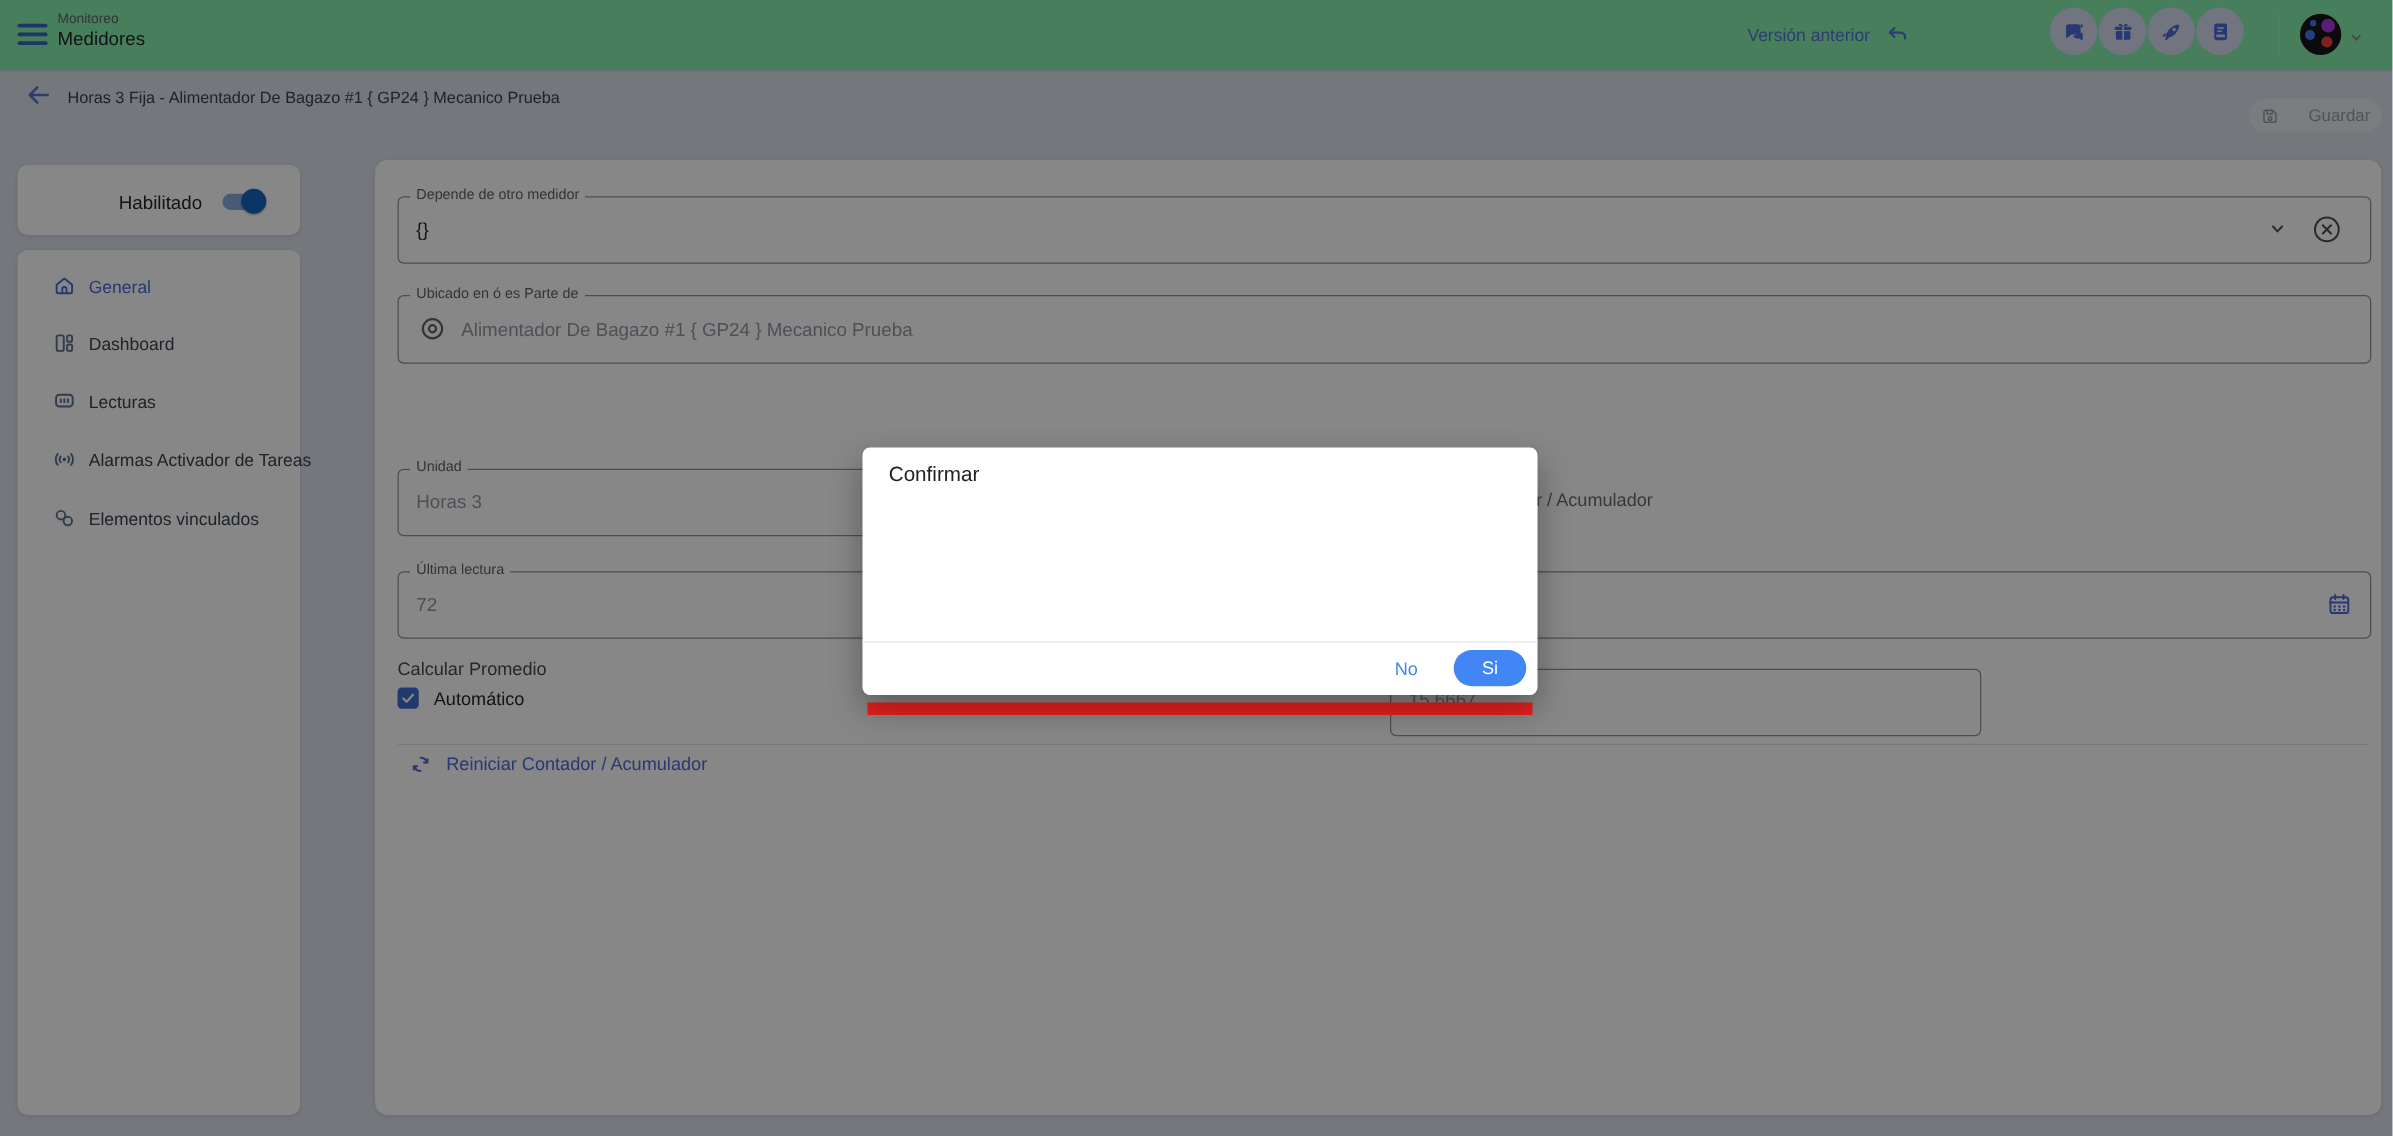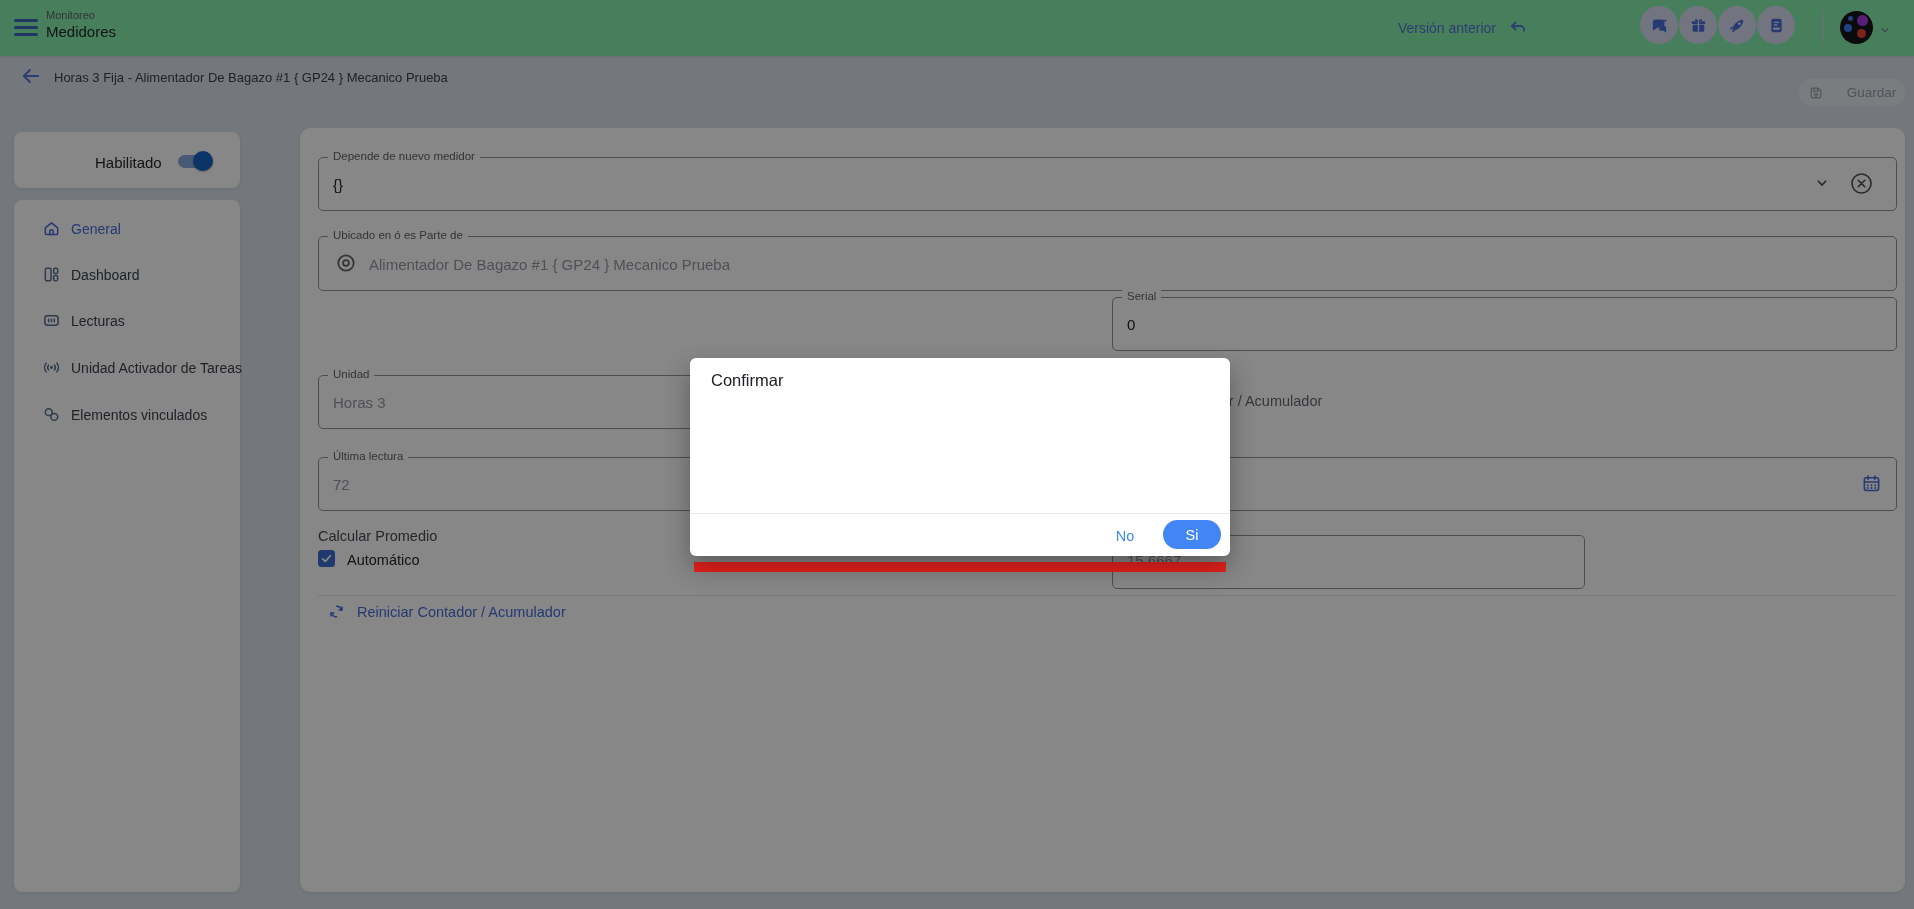--- a/index.html
+++ b/index.html
@@ -182,37 +182,37 @@
       <span class="nlab">Lecturas</span>
     </div>
     <div class="nav-item" style="top:157px;">
       <span class="nic">
         <svg width="19" height="19" viewBox="0 0 20 20" fill="none" stroke="currentColor" stroke-width="1.6" stroke-linecap="round">
           <circle cx="10" cy="10" r="1.5" fill="currentColor" stroke="none"></circle>
           <path d="M6.9 7.5 a4 4 0 0 0 0 5 M13.1 7.5 a4 4 0 0 1 0 5"></path>
           <path d="M4.4 5.4 a7.2 7.2 0 0 0 0 9.2 M15.6 5.4 a7.2 7.2 0 0 1 0 9.2"></path>
         </svg>
       </span>
-      <span class="nlab">Unidad Activador de Tareas</span>
+      <span class="nlab">Alarmas Activador de Tareas</span>
     </div>
     <div class="nav-item" style="top:204px;">
       <span class="nic">
         <svg width="19" height="19" viewBox="0 0 20 20" fill="none" stroke="currentColor" stroke-width="1.6">
           <circle cx="7.1" cy="7.5" r="3.6"></circle>
             <circle cx="12.9" cy="12.5" r="3.6"></circle>
         </svg>
       </span>
       <span class="nlab">Elementos vinculados</span>
     </div>
   </div>
 
   <div class="card" style="left:300px;top:128px;width:1605px;height:764px;border-radius:10px;"></div>
 
   <div class="field" style="left:318px;top:157px;width:1577px;height:52px;">
-    <span class="flabel">Depende de nuevo medidor</span>
+    <span class="flabel">Depende de otro medidor</span>
     <span class="fvalue">{}</span>
     <span style="position:absolute;right:65px;top:16px;color:#4b4f56;">
       <svg width="18" height="18" viewBox="0 0 20 20" fill="none" stroke="currentColor" stroke-width="1.8" stroke-linecap="round">
           <path d="M6 8 L10 12.3 L14 8"></path>
         </svg>
     </span>
     <span style="position:absolute;right:22px;top:13px;color:#4b4f56;">
       <svg width="25" height="25" viewBox="0 0 20 20" fill="none" stroke="currentColor" stroke-width="1.3" stroke-linecap="round">
         <circle cx="10" cy="10" r="7.6"></circle>
           <path d="M7.4 7.4 L12.6 12.6 M12.6 7.4 L7.4 12.6"></path>
@@ -224,24 +224,20 @@
     <span class="flabel">Ubicado en ó es Parte de</span>
     <span style="position:absolute;left:16px;top:15px;color:#5f6368;">
       <svg width="22" height="22" viewBox="0 0 20 20" fill="none" stroke="currentColor" stroke-width="1.6">
         <circle cx="10" cy="10" r="7"></circle>
           <circle cx="10" cy="10" r="2.6"></circle>
       </svg>
     </span>
     <span class="fvalue dis" style="left:50px;">Alimentador De Bagazo #1  { GP24 } Mecanico Prueba</span>
   </div>
 
-  <div class="field" style="left:1112px;top:297px;width:783px;height:52px;">
-    <span class="flabel">Serial</span>
-    <span class="fvalue">0</span>
-  </div>
 
   <div class="field" style="left:318px;top:375px;width:783px;height:52px;">
     <span class="flabel">Unidad</span>
     <span class="fvalue dis">Horas 3</span>
   </div>
   <div class="chk empty" style="left:1120px;top:391px;"></div>
   <span class="plain" style="left:1174px;top:393px;font-size:14.5px;color:#666b73;">Contador / Acumulador</span>
 
   <div class="field" style="left:318px;top:457px;width:783px;height:52px;">
     <span class="flabel">Última lectura</span>

